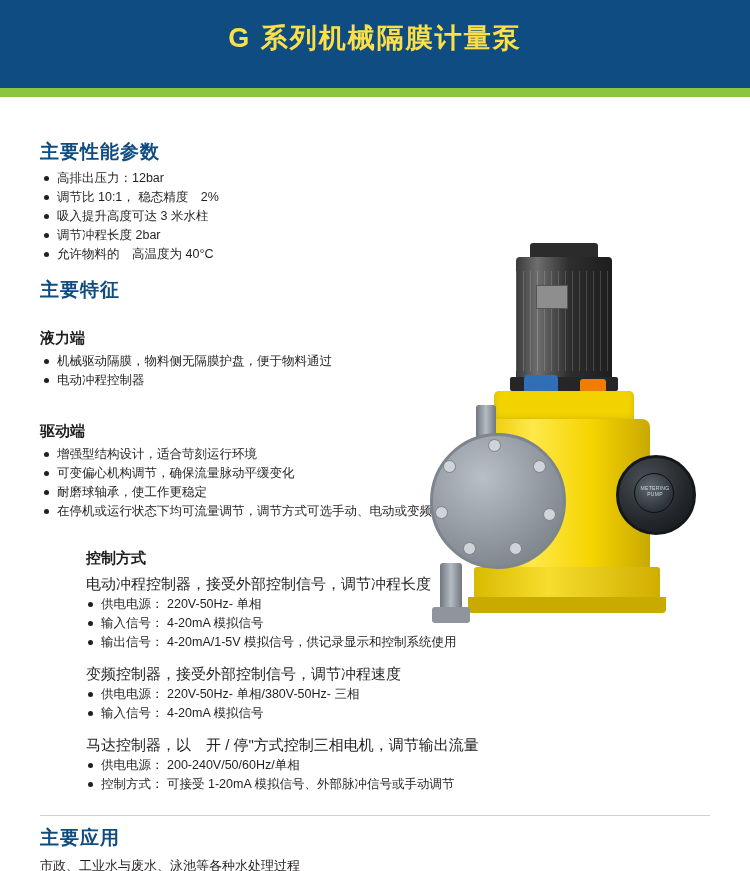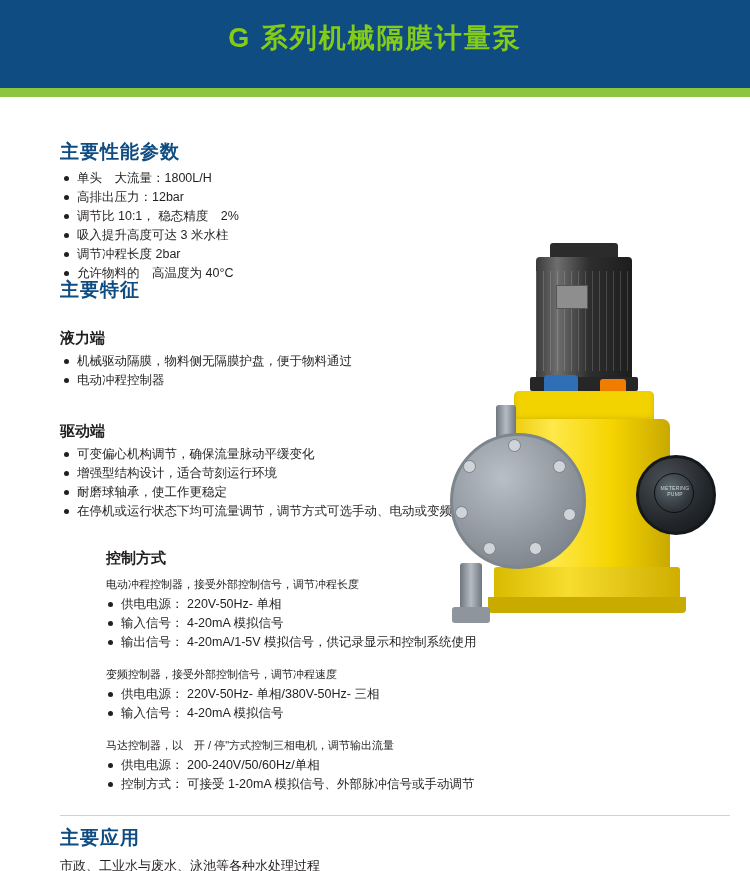--- a/index.html
+++ b/index.html
@@ -12,29 +12,29 @@
     overflow:hidden;
   }
   
   .header{
     position:absolute;left:0;top:0;width:750px;height:88px;
     background:#0f4c81;
   }
   .header-title{
     position:absolute;left:0;top:0;width:750px;height:76px;
     display:flex;align-items:center;justify-content:center;
-    color:#84cc16;font-size:27px;font-weight:bold;letter-spacing:2px;
+    color:#fde047;font-size:27px;font-weight:bold;letter-spacing:2px;
   }
   .header-accent{
     position:absolute;left:0;top:88px;width:750px;height:9px;
     background:#8cc63e;
   }
   
   .content{
-    position:absolute;left:0;top:97px;width:662px;height:774px;margin-left:20px;
+    position:absolute;left:0;top:97px;width:662px;height:774px;
   }
   .section-title{
     color:#0f4c81;font-size:19px;font-weight:bold;
     letter-spacing:1px;
   }
   .sub-title{
     color:#231f20;font-size:15px;font-weight:bold;
   }
   ul.bullets{
     list-style:none;margin:0;padding:0;
@@ -58,21 +58,21 @@
   #perf-list{left:42px;top:72px;width:330px;}
   #feat-title{left:40px;top:180px;}
   #hyd-title{left:40px;top:232px;font-family:Liberation Serif, serif;}
   #hyd-list{left:42px;top:255px;width:360px;}
   #drive-title{left:40px;top:325px;}
   #drive-list{left:42px;top:348px;width:420px;}
   #ctrl-title{left:86px;top:452px;}
   #ctrl-body{left:86px;top:477px;width:520px;}
   #app-title{left:40px;top:728px;}
   #app-body{left:40px;top:760px;width:520px;font-size:13px;}
-  .ctrl-lead{font-size:11px;line-height:20px;margin:0 0 1px 0;}
+  .ctrl-lead{font-size:15px;line-height:20px;margin:0 0 1px 0;}
   .ctrl-group{margin-bottom:12px;}
   
   .rule{
     position:absolute;left:40px;width:670px;height:1px;background:#c9d3dc;
   }
   #rule-top{top:718px;}
   
   .pump{
     position:absolute;left:420px;top:130px;width:320px;height:430px;
   }
@@ -175,40 +175,39 @@
 
 <div class="header">
   <div class="header-title">G 系列机械隔膜计量泵</div>
 </div>
 <div class="header-accent"></div>
 
 <div class="content">
 
   <div class="blk section-title" id="perf-title">主要性能参数</div>
   <ul class="blk bullets" id="perf-list">
-    <li>单头　大流量：1800L/H</li>
     <li>高排出压力：12bar</li>
     <li>调节比 10:1，  稳态精度　2%</li>
     <li>吸入提升高度可达 3 米水柱</li>
     <li>调节冲程长度 2bar</li>
     <li>允许物料的　高温度为 40°C</li>
   </ul>
 
   <div class="blk section-title" id="feat-title">主要特征</div>
 
   <div class="blk sub-title" id="hyd-title">液力端</div>
   <ul class="blk bullets" id="hyd-list">
     <li>机械驱动隔膜，物料侧无隔膜护盘，便于物料通过</li>
     <li>电动冲程控制器</li>
   </ul>
 
   <div class="blk sub-title" id="drive-title">驱动端</div>
   <ul class="blk bullets" id="drive-list">
+    <li>增强型结构设计，适合苛刻运行环境</li>
     <li>可变偏心机构调节，确保流量脉动平缓变化</li>
-    <li>增强型结构设计，适合苛刻运行环境</li>
     <li>耐磨球轴承，使工作更稳定</li>
     <li>在停机或运行状态下均可流量调节，调节方式可选手动、电动或变频</li>
   </ul>
 
   <div class="blk sub-title" id="ctrl-title">控制方式</div>
   <div class="blk" id="ctrl-body">
 
     <div class="ctrl-group">
       <p class="ctrl-lead">电动冲程控制器，接受外部控制信号，调节冲程长度</p>
       <ul class="bullets">

